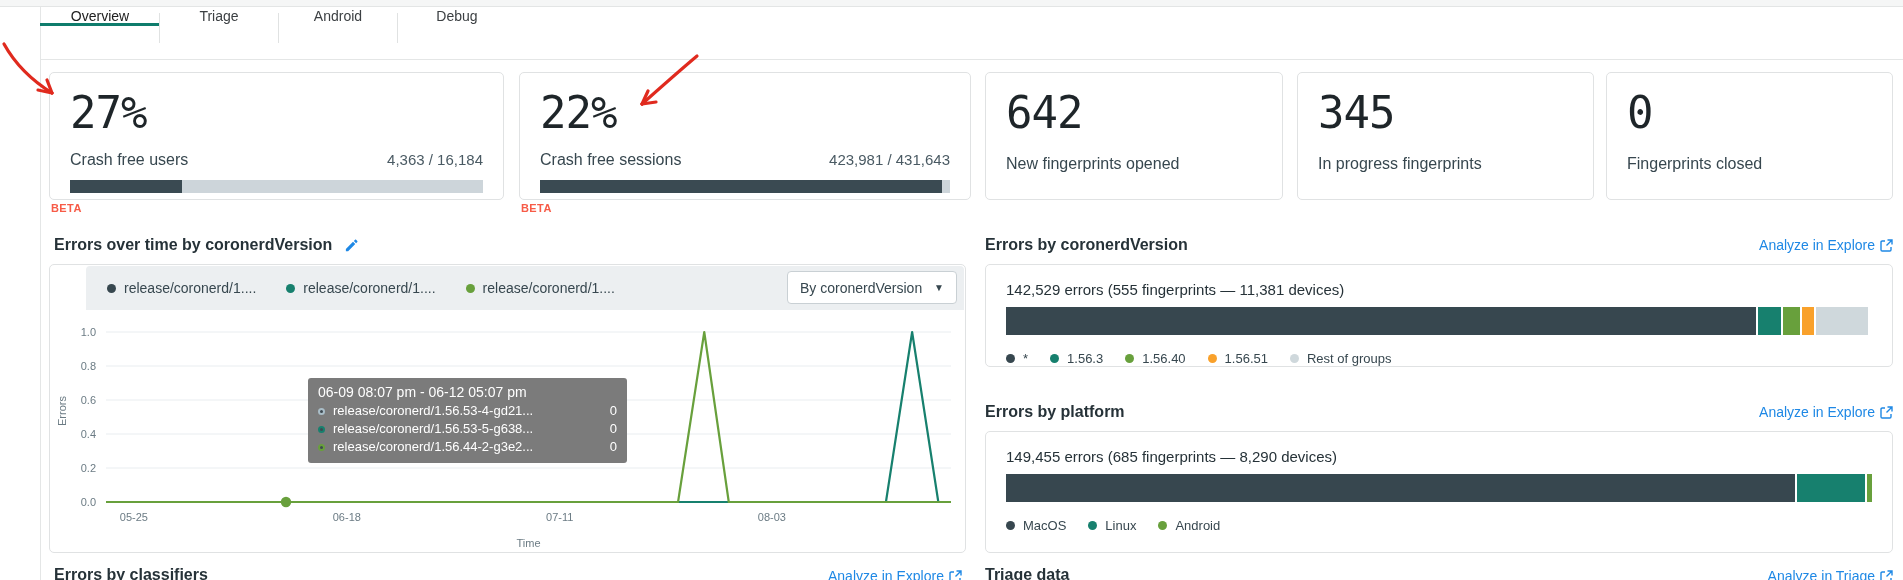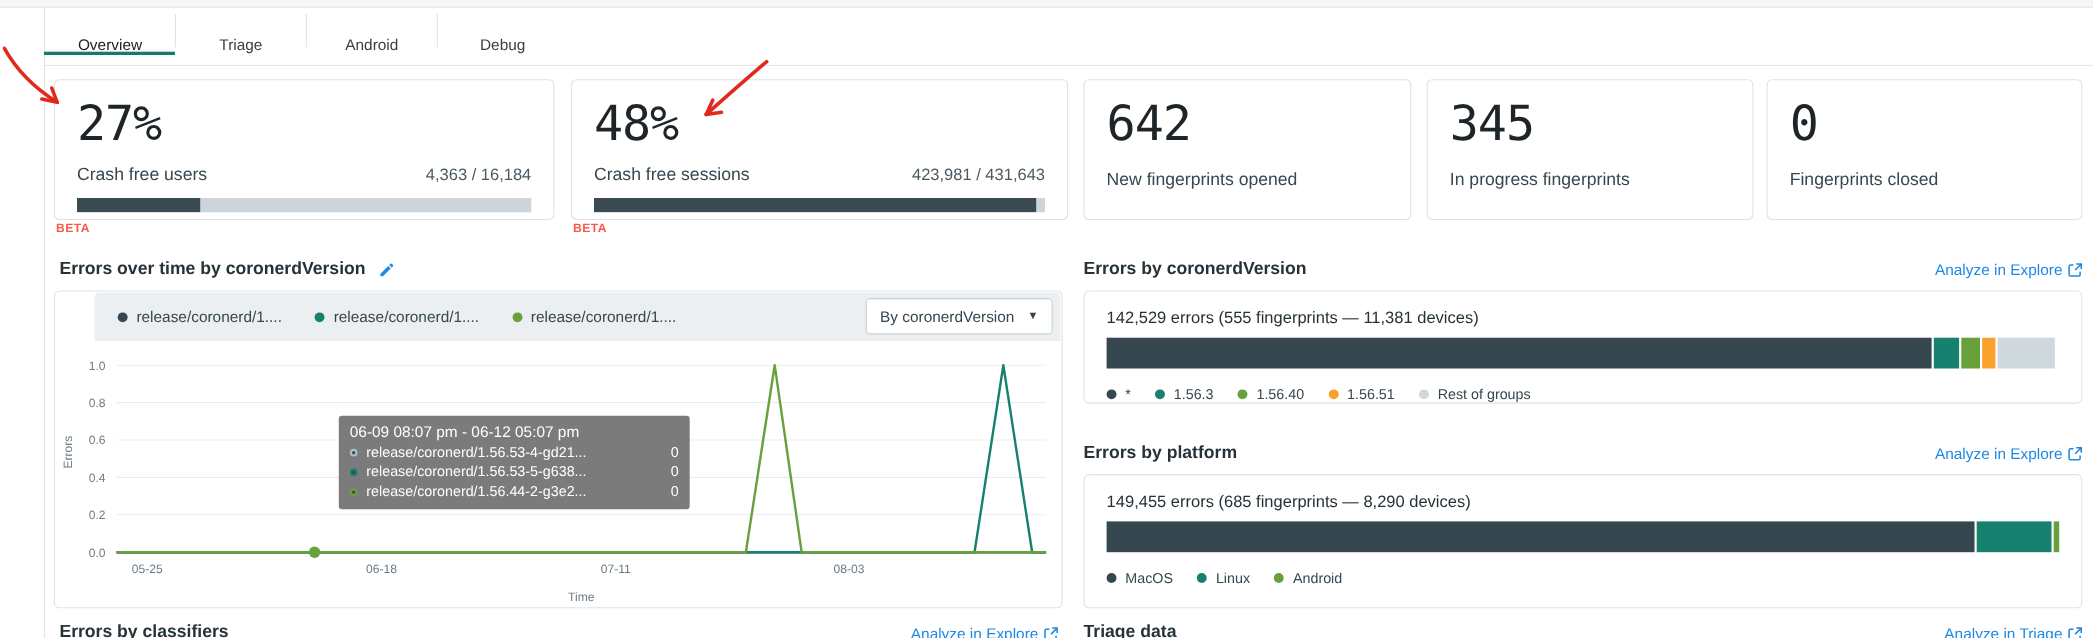--- a/index.html
+++ b/index.html
@@ -4,21 +4,21 @@
 <style>
   * { margin:0; padding:0; box-sizing:border-box; }
   html,body { background:#fff; }
   body { font-family:"Liberation Sans", sans-serif; color:#37474f; }
   #screen { position:relative; width:1903px; height:580px; background:#fff; overflow:hidden; }
 
   .top-strip { position:absolute; left:0; top:0; width:1903px; height:7px; background:#f5f6f6; border-bottom:1px solid #e3e5e5; }
   .left-line { position:absolute; left:40px; top:7px; width:1px; height:573px; background:#e4e6e6; }
 
   
-  .tabbar { position:absolute; left:41px; top:8px; height:40px; display:flex; align-items:flex-end; }
+  .tabbar { position:absolute; left:41px; top:8px; height:40px; display:flex; align-items:flex-start; }
   .tabbar-line { position:absolute; left:41px; top:59px; right:0; height:1px; background:#e4e6e6; }
   .tab { width:118px; display:flex; align-items:center; justify-content:center; font-size:14px; color:#3c4043; cursor:pointer; position:relative; }
   .tab.active { color:#212121; }
   .tab.active::after { content:""; position:absolute; left:-1px; right:0; bottom:-2px; height:3px; background:#0f7c6c; }
   .tab-sep { width:1px; height:30px; background:#e0e2e2; align-self:center; }
 
   
   .card { position:absolute; top:72px; height:128px; background:#fff; border:1px solid #e0e2e3; border-radius:5px; padding:14px 20px 0 20px; }
   .stat-num { font-family:"DejaVu Sans Mono", monospace; font-size:44px; line-height:52px; color:#1e2529; letter-spacing:-1px; }
   .stat-row { display:flex; justify-content:space-between; align-items:baseline; margin-top:12px; }
@@ -92,21 +92,21 @@
       <span class="stat-label">Crash free users</span>
       <span class="stat-ratio">4,363 / 16,184</span>
     </div>
     <div class="pbar">
         <div class="pfill" style="width: 27%;"></div>
       </div>
   </div>
   <div class="beta" style="left:51px;">BETA</div>
 
   <div class="card" style="left:519px; width:452px;">
-    <div class="stat-num">48%</div>
+    <div class="stat-num">22%</div>
     <div class="stat-row">
       <span class="stat-label">Crash free sessions</span>
       <span class="stat-ratio">423,981 / 431,643</span>
     </div>
     <div class="pbar">
         <div class="pfill" style="width: 98%;"></div>
       </div>
   </div>
   <div class="beta" style="left:521px;">BETA</div>
 

